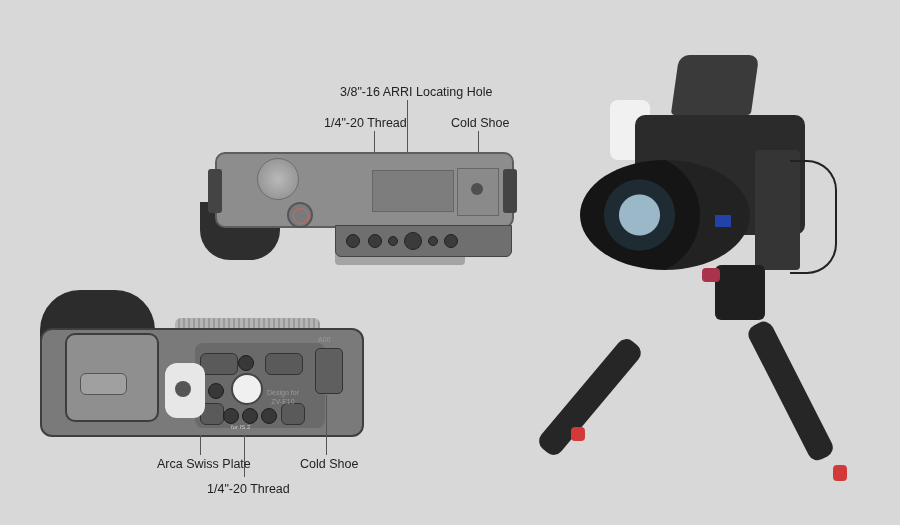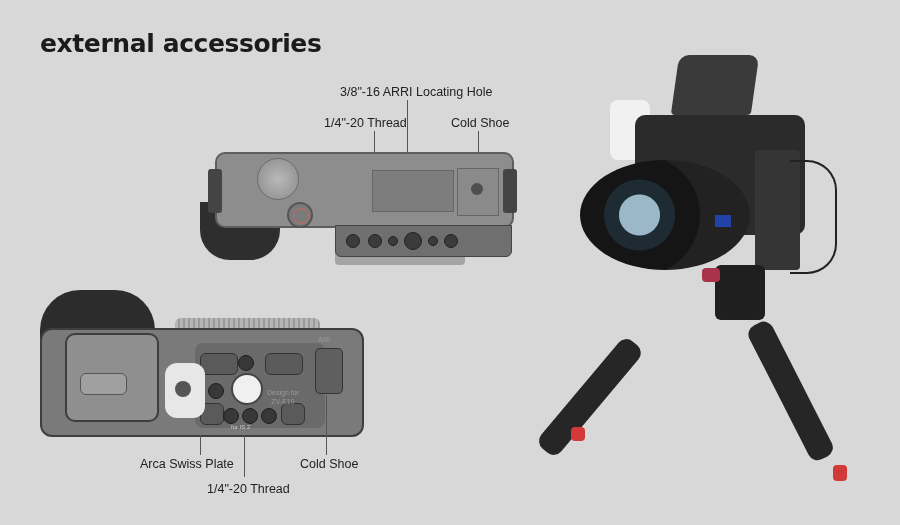--- a/index.html
+++ b/index.html
@@ -77,21 +77,20 @@
   .photo .legL { position: absolute; left: 60px; top: 280px; width: 26px; height: 140px; background: #262626; border-radius: 10px; transform: rotate(40deg); transform-origin: top left; }
   .photo .legR { position: absolute; left: 180px; top: 275px; width: 26px; height: 150px; background: #262626; border-radius: 10px; transform: rotate(-27deg); transform-origin: top left; }
   .photo .tipL { position: absolute; left: 6px; top: 372px; width: 14px; height: 14px; background: #d23a3a; border-radius: 4px; }
   .photo .tipR { position: absolute; left: 268px; top: 410px; width: 14px; height: 16px; background: #d23a3a; border-radius: 4px; }
   .photo .cable { position: absolute; left: 225px; top: 105px; width: 45px; height: 110px; border: 2px solid #222; border-left: none; border-radius: 0 30px 30px 0; }
 </style>
 </head>
 <body>
 
 <div class="title">
-  <div>external accessories</div>
 </div>
 
 <div class="label" style="left:340px; top:85px;">3/8"-16 ARRI Locating Hole</div>
 <div class="label" style="left:324px; top:116px;">1/4"-20 Thread</div>
 <div class="label" style="left:451px; top:116px;">Cold Shoe</div>
 <div class="leader" style="left:407px; top:100px; height:130px;"></div>
 <div class="leader" style="left:374px; top:131px; height:90px;"></div>
 <div class="leader" style="left:478px; top:131px; height:90px;"></div>
 
 <div class="cam-top">
@@ -138,21 +137,21 @@
     <div>ZV-E10</div>
   </div>
   <div class="addlbl">A00</div>
   <div class="add"></div>
   <div class="for">for IS 2</div>
 </div>
 
 <div class="leader" style="left:200px; top:435px; height:20px;"></div>
 <div class="leader" style="left:244px; top:435px; height:42px;"></div>
 <div class="leader" style="left:326px; top:395px; height:60px;"></div>
-<div class="label" style="left:140px; top:457px;">Arca Swiss Plate</div>
+<div class="label" style="left:157px; top:457px;">Arca Swiss Plate</div>
 <div class="label" style="left:207px; top:482px;">1/4"-20 Thread</div>
 <div class="label" style="left:300px; top:457px;">Cold Shoe</div>
 
 <div class="photo">
   <div class="light"></div>
   <div class="cambody"></div>
   <div class="handle"></div>
   <div class="cage"></div>
   <div class="cable"></div>
   <div class="lens"></div>

